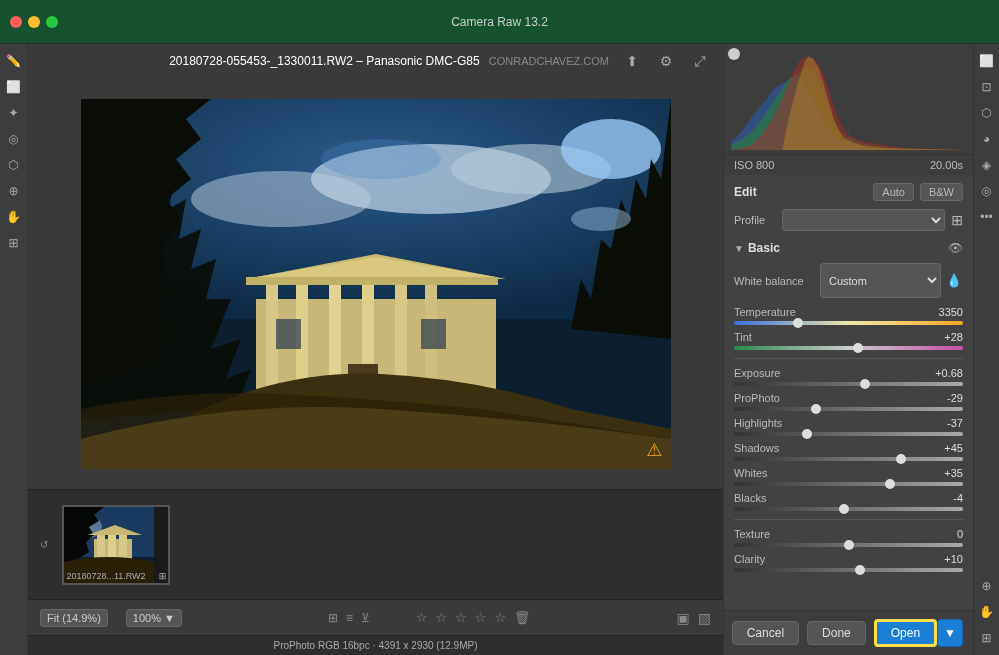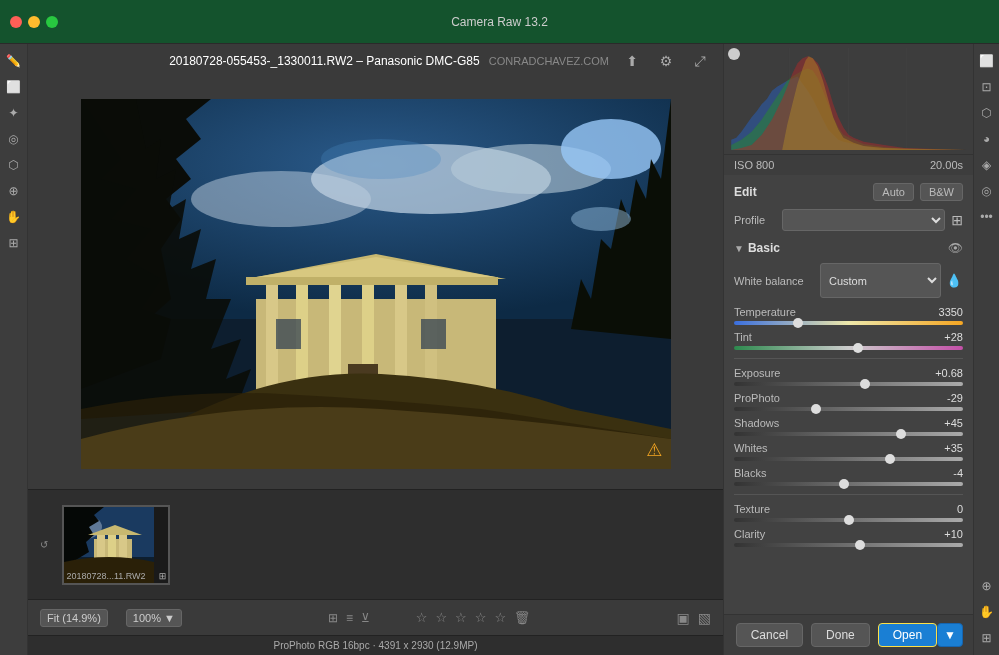--- a/index.html
+++ b/index.html
@@ -434,21 +434,21 @@
       color: #ddd;
       border: 1px solid #666;
       padding: 4px 14px;
       border-radius: 4px;
       font-size: 12px;
       cursor: pointer;
     }
     .open-btn {
       background: #1a7fd4;
       color: #fff;
-      border: 1px solid #fde047;
+      border: 3px solid #fde047;
       padding: 4px 14px;
       border-radius: 4px;
       font-size: 12px;
       cursor: pointer;
     }
     .open-arrow {
       background: #1a7fd4;
       color: #fff;
       border: 1px solid #1565b0;
       padding: 4px 6px;
@@ -752,20 +752,29 @@
       <div class="slider-row">
         <div class="slider-header">
           <span class="slider-name">ProPhoto</span>
           <span class="slider-value">-29</span>
         </div>
         <div class="slider-track neutral-track" style="position:relative;height:4px;border-radius:2px;">
           <div class="slider-thumb" style="left:36%;"></div>
         </div>
       </div>
 
+      <div class="slider-row">
+        <div class="slider-header">
+          <span class="slider-name">Highlights</span>
+          <span class="slider-value">-37</span>
+        </div>
+        <div class="slider-track neutral-track" style="position:relative;height:4px;border-radius:2px;">
+          <div class="slider-thumb" style="left:32%;"></div>
+        </div>
+      </div>
 
       <div class="slider-row">
         <div class="slider-header">
           <span class="slider-name">Shadows</span>
           <span class="slider-value">+45</span>
         </div>
         <div class="slider-track neutral-track" style="position:relative;height:4px;border-radius:2px;">
           <div class="slider-thumb" style="left:73%;"></div>
         </div>
       </div>

